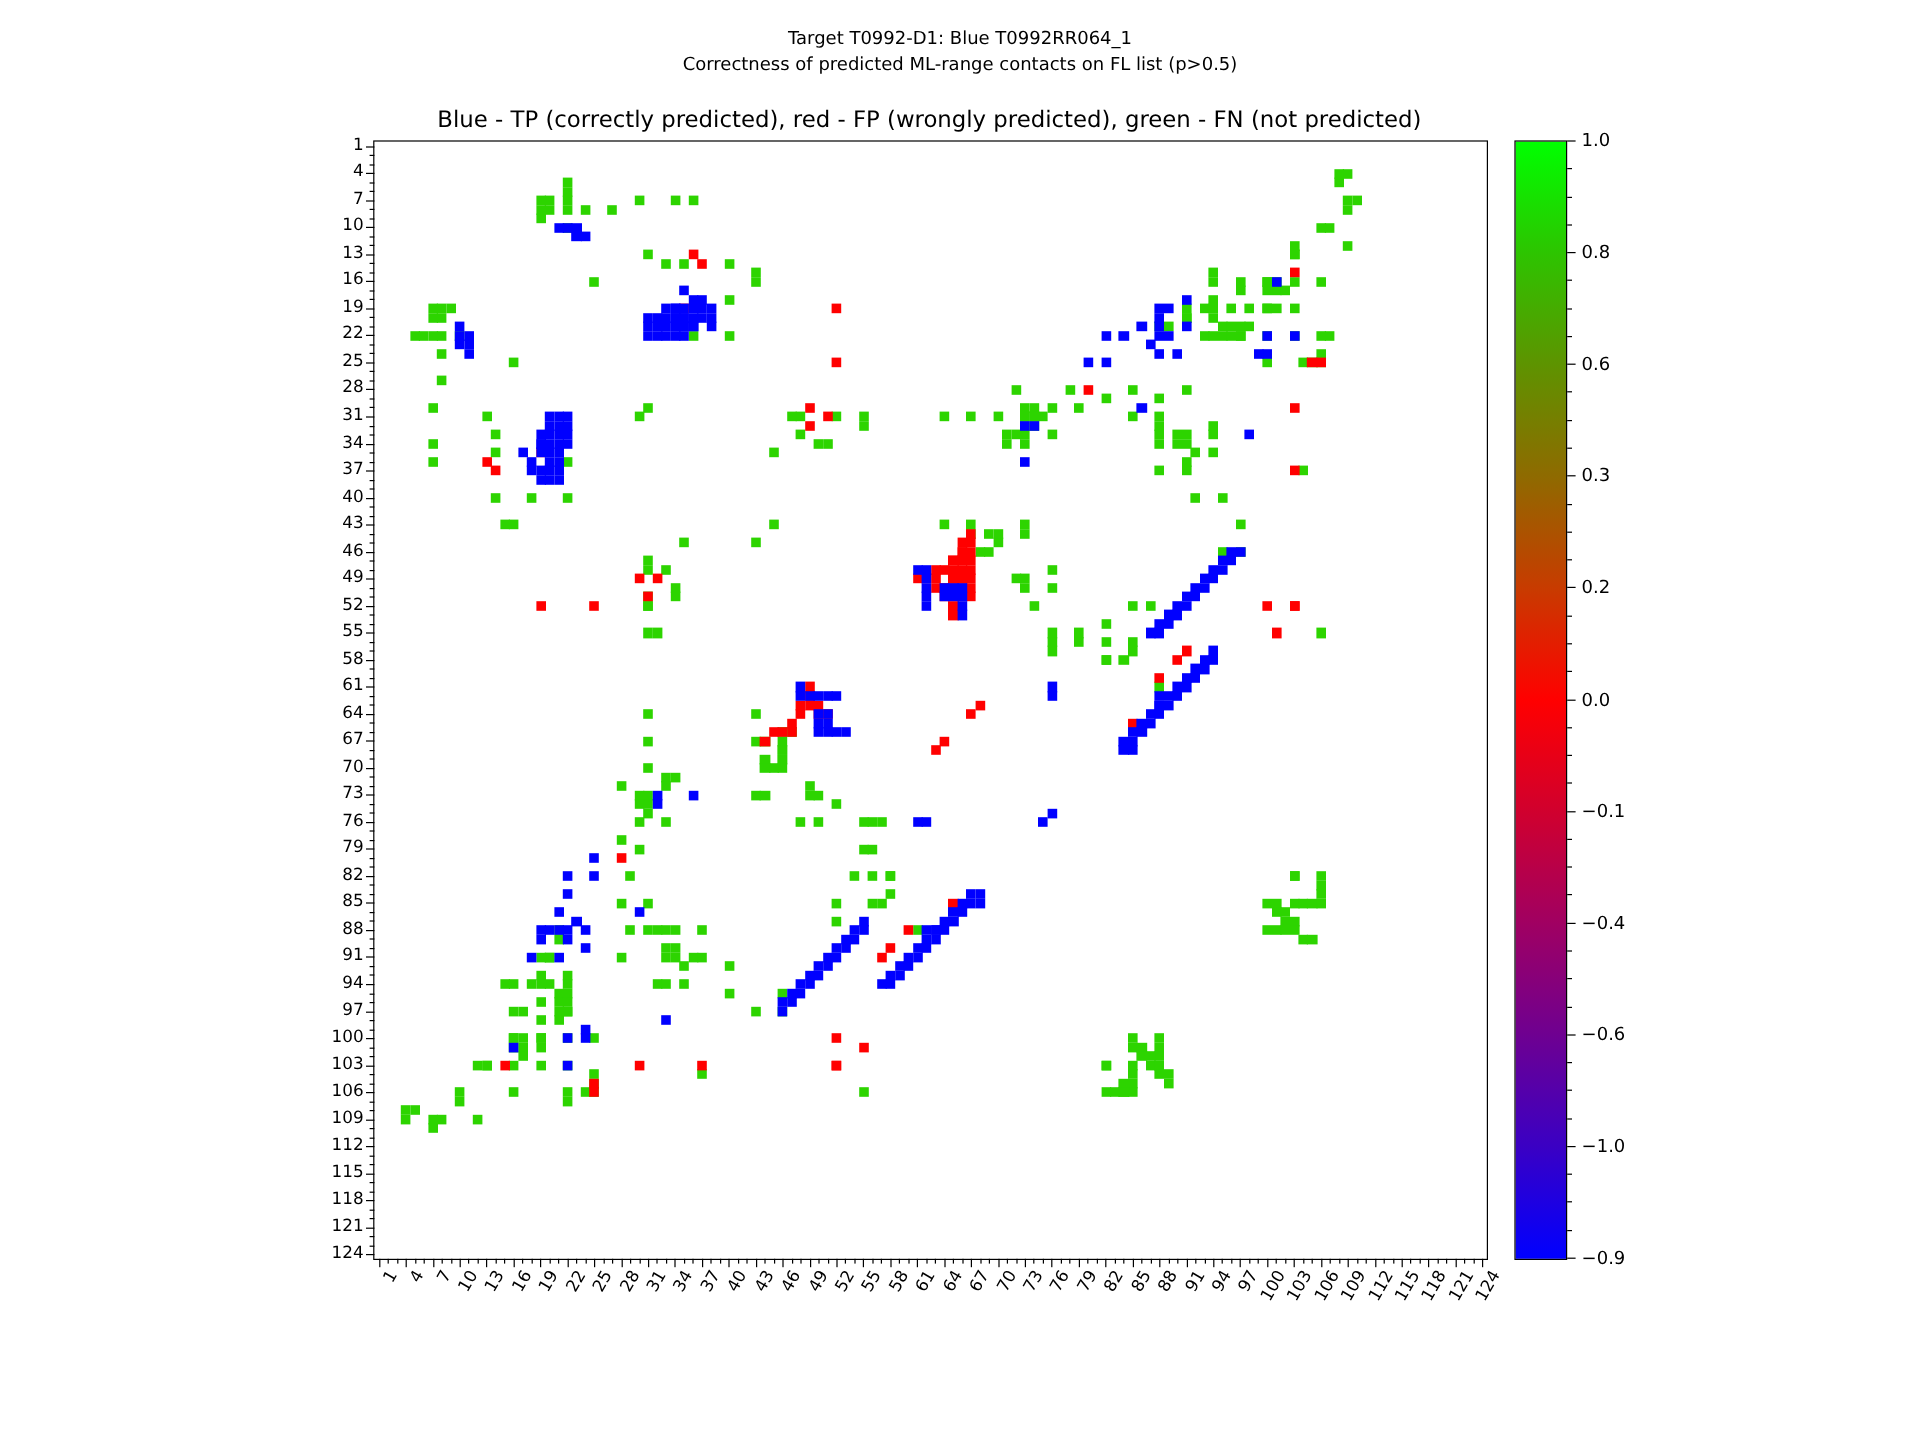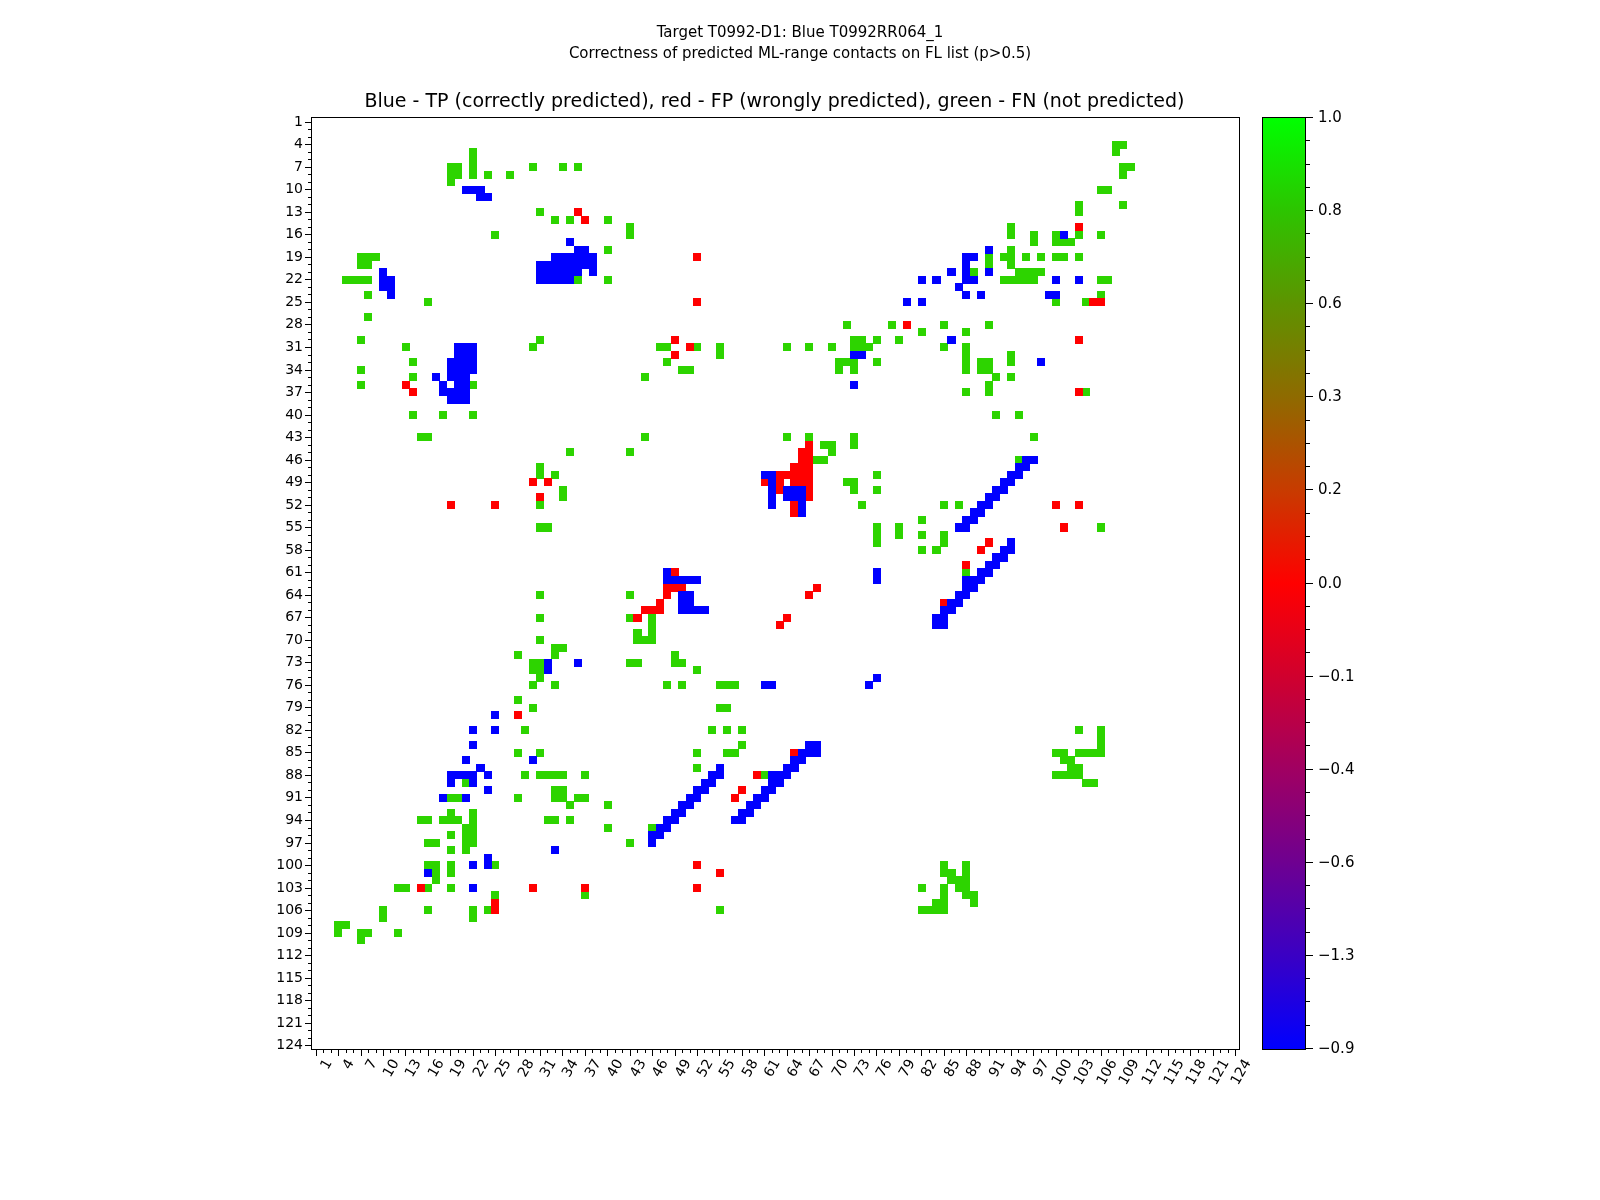--- a/index.html
+++ b/index.html
@@ -1371,21 +1371,21 @@
     <div class="cb-tick-minor" style="top: 209.475px;"></div>
     <div class="cb-tick-minor" style="top: 162.925px;"></div>
     <div class="cb-tick-minor" style="top: 139.65px;"></div>
     <div class="cb-tick-minor" style="top: 116.375px;"></div>
     <div class="cb-tick-minor" style="top: 69.825px;"></div>
     <div class="cb-tick-minor" style="top: 46.55px;"></div>
     <div class="cb-tick-minor" style="top: 23.275px;"></div>
     <div class="cb-tick" style="top: 931px;"></div>
     <div class="cb-label" style="top: 931px;">−0.9</div>
     <div class="cb-tick" style="top: 837.9px;"></div>
-    <div class="cb-label" style="top: 837.9px;">−1.3</div>
+    <div class="cb-label" style="top: 837.9px;">−1.0</div>
     <div class="cb-tick" style="top: 744.8px;"></div>
     <div class="cb-label" style="top: 744.8px;">−0.6</div>
     <div class="cb-tick" style="top: 651.7px;"></div>
     <div class="cb-label" style="top: 651.7px;">−0.4</div>
     <div class="cb-tick" style="top: 558.6px;"></div>
     <div class="cb-label" style="top: 558.6px;">−0.1</div>
     <div class="cb-tick" style="top: 465.5px;"></div>
     <div class="cb-label" style="top: 465.5px;">0.0</div>
     <div class="cb-tick" style="top: 372.4px;"></div>
     <div class="cb-label" style="top: 372.4px;">0.2</div>

